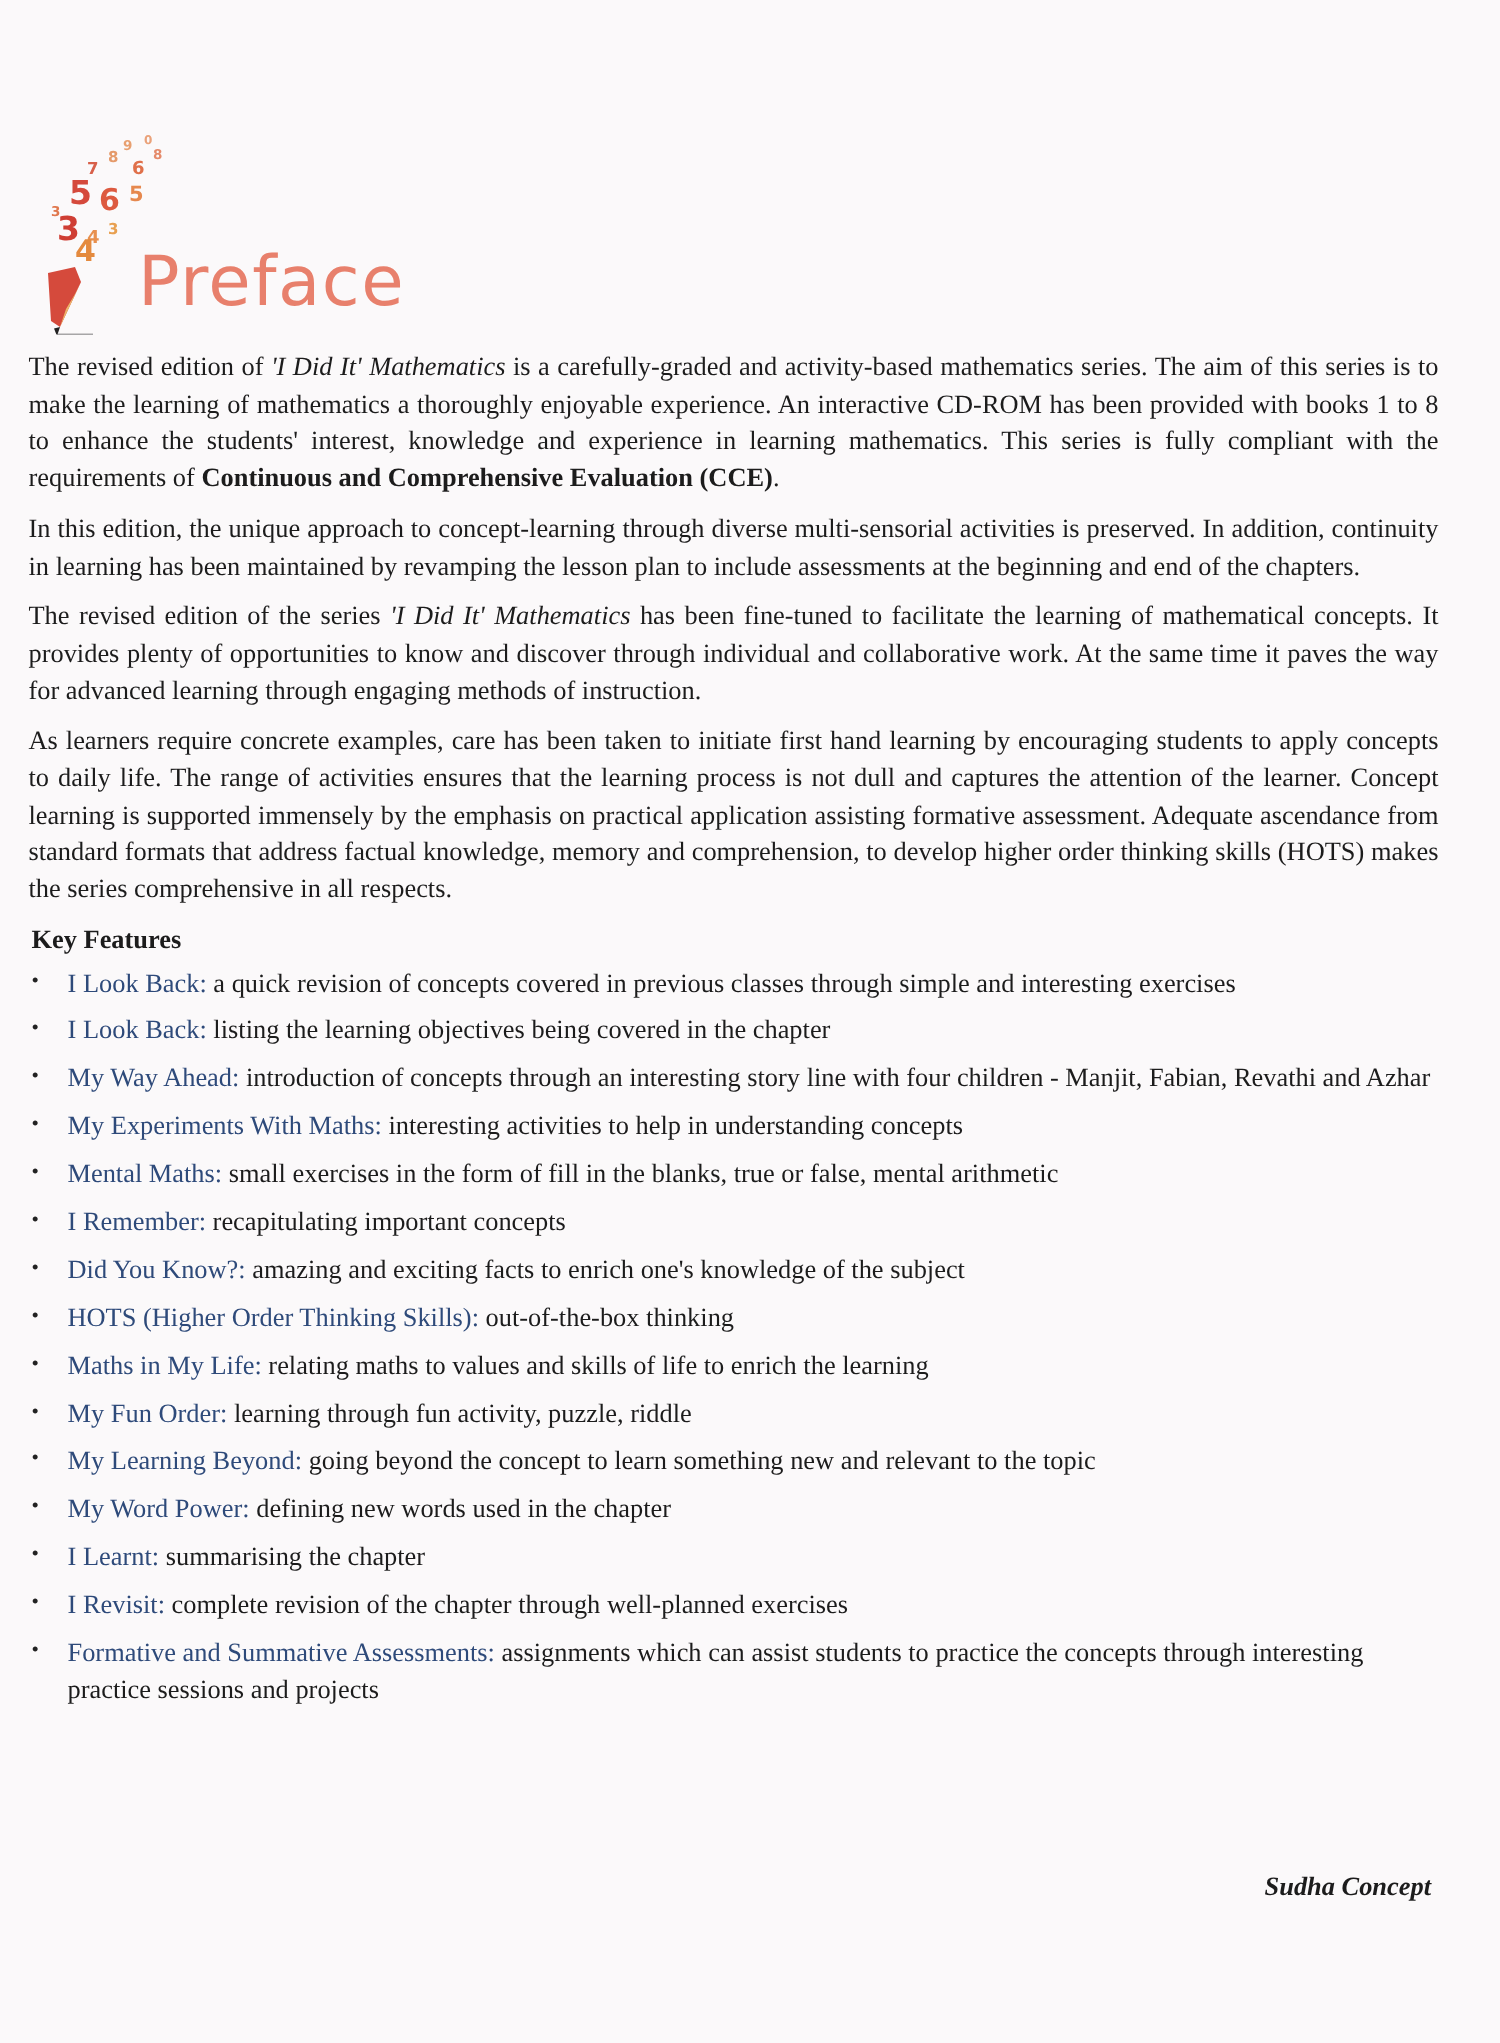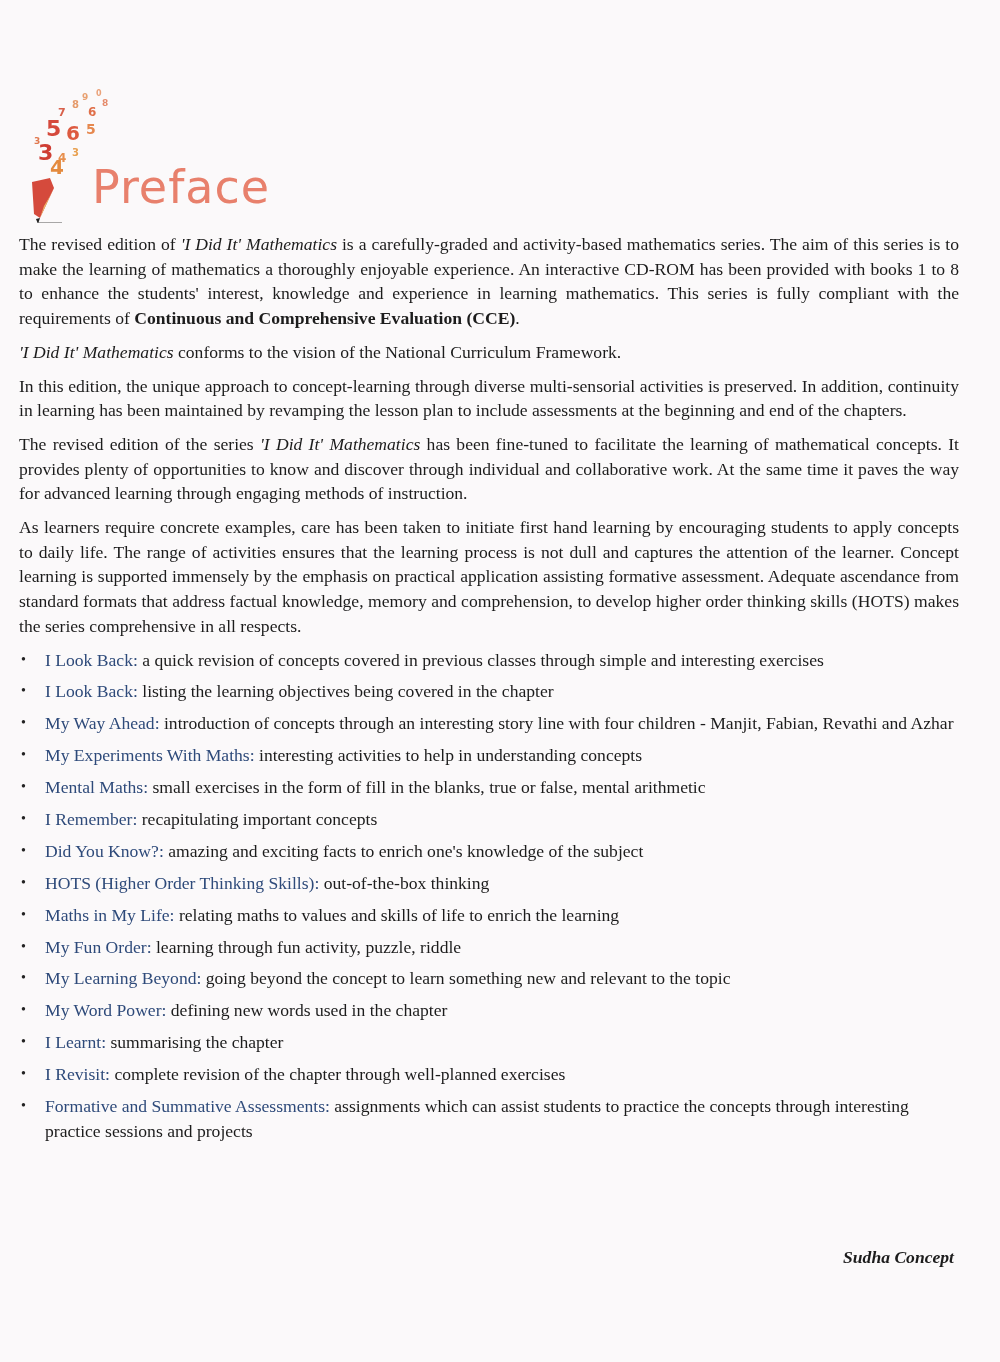--- a/index.html
+++ b/index.html
@@ -82,32 +82,30 @@
   </svg>
 
   <div class="title">Preface</div>
 
   <div class="content">
 
     <p class="para">
       <span>The revised edition of </span><i>'I Did It' Mathematics</i><span> is a carefully-graded and activity-based mathematics series. The aim of this series is to make the learning of mathematics a thoroughly enjoyable experience. An interactive CD-ROM has been provided with books 1 to 8 to enhance the students' interest, knowledge and experience in learning mathematics. This series is fully compliant with the requirements of </span><b>Continuous and Comprehensive Evaluation (CCE)</b><span>.</span>
     </p>
 
-    <p class="para">
-      <i>'I Did It' Mathematics</i><span> conforms to the vision of the National Curriculum Framework.</span>
-    </p>
 
     <p class="para">In this edition, the unique approach to concept-learning through diverse multi-sensorial activities is preserved. In addition, continuity in learning has been maintained by revamping the lesson plan to include assessments at the beginning and end of the chapters.</p>
 
     <p class="para">
       <span>The revised edition of the series </span><i>'I Did It' Mathematics</i><span> has been fine-tuned to facilitate the learning of mathematical concepts. It provides plenty of opportunities to know and discover through individual and collaborative work. At the same time it paves the way for advanced learning through engaging methods of instruction.</span>
     </p>
 
     <p class="para">As learners require concrete examples, care has been taken to initiate first hand learning by encouraging students to apply concepts to daily life. The range of activities ensures that the learning process is not dull and captures the attention of the learner. Concept learning is supported immensely by the emphasis on practical application assisting formative assessment. Adequate ascendance from standard formats that address factual knowledge, memory and comprehension, to develop higher order thinking skills (HOTS) makes the series comprehensive in all respects.</p>
 
+    <div class="key-heading">Key Features</div>
 
     <ul class="features">
       <li class="feature"><span class="bullet">•</span><span class="term">I Look Back:</span><span class="desc"> a quick revision of concepts covered in previous classes through simple and interesting exercises</span></li>
       <li class="feature"><span class="bullet">•</span><span class="term">I Look Back:</span><span class="desc"> listing the learning objectives being covered in the chapter</span></li>
       <li class="feature"><span class="bullet">•</span><span class="term">My Way Ahead:</span><span class="desc"> introduction of concepts through an interesting story line with four children - Manjit, Fabian, Revathi and Azhar</span></li>
       <li class="feature"><span class="bullet">•</span><span class="term">My Experiments With Maths:</span><span class="desc"> interesting activities to help in understanding concepts</span></li>
       <li class="feature"><span class="bullet">•</span><span class="term">Mental Maths:</span><span class="desc"> small exercises in the form of fill in the blanks, true or false, mental arithmetic</span></li>
       <li class="feature"><span class="bullet">•</span><span class="term">I Remember:</span><span class="desc"> recapitulating important concepts</span></li>
       <li class="feature"><span class="bullet">•</span><span class="term">Did You Know?:</span><span class="desc"> amazing and exciting facts to enrich one's knowledge of the subject</span></li>
       <li class="feature"><span class="bullet">•</span><span class="term">HOTS (Higher Order Thinking Skills):</span><span class="desc"> out-of-the-box thinking</span></li>

